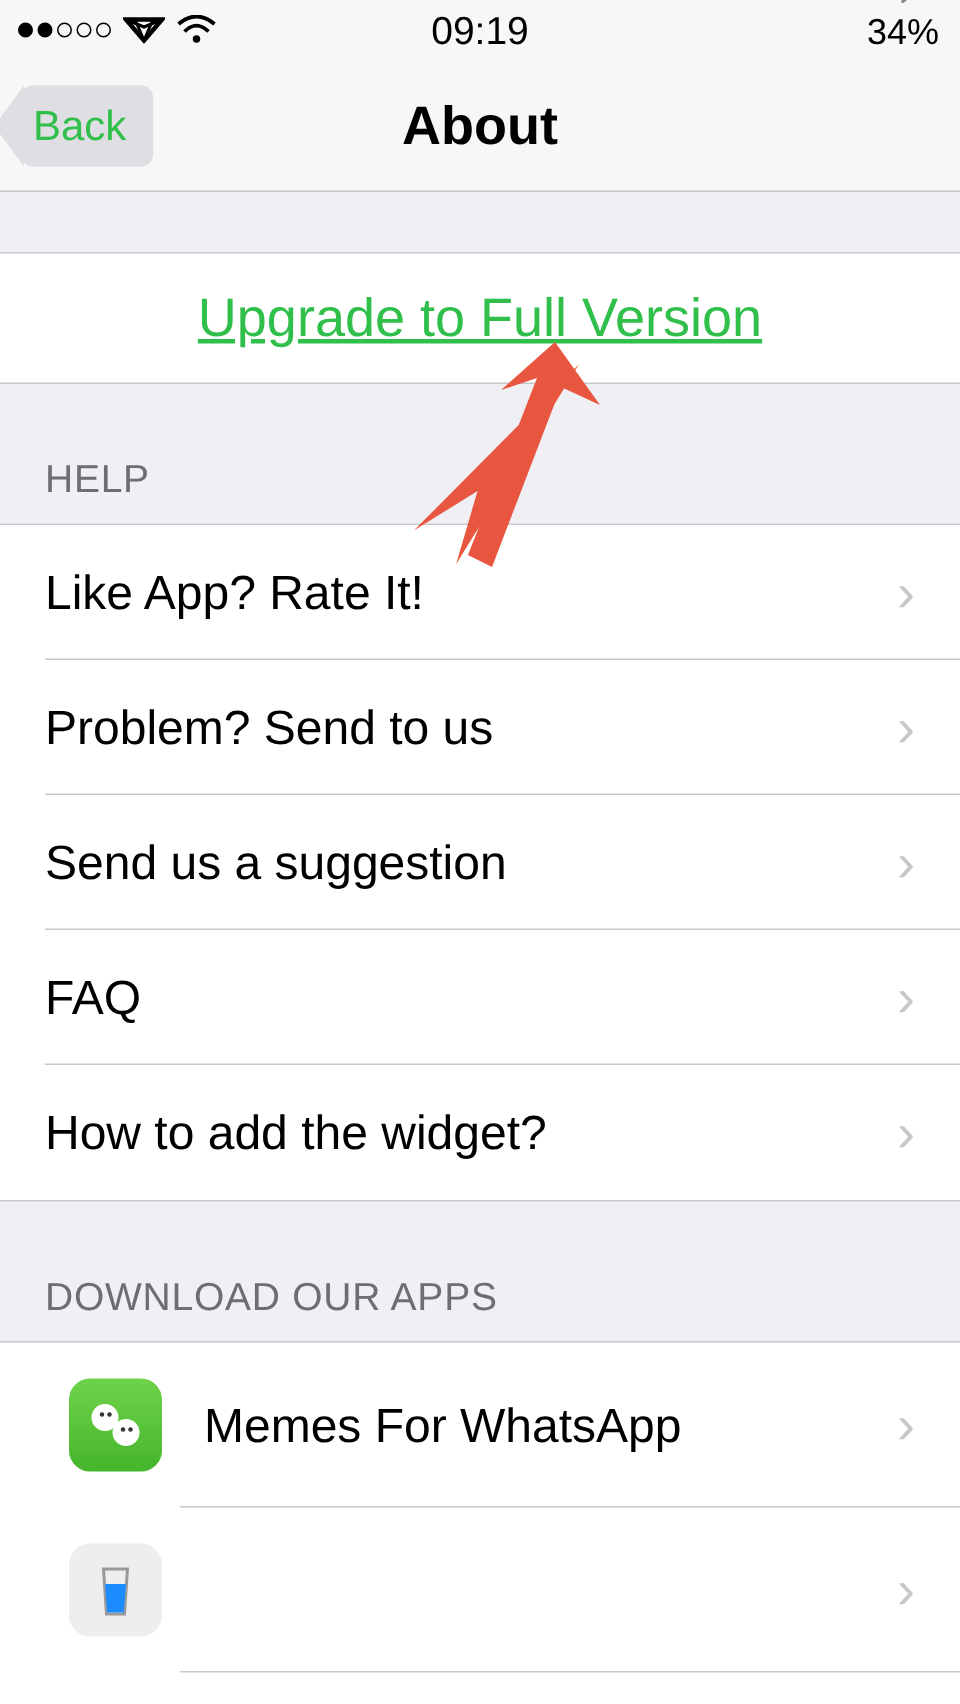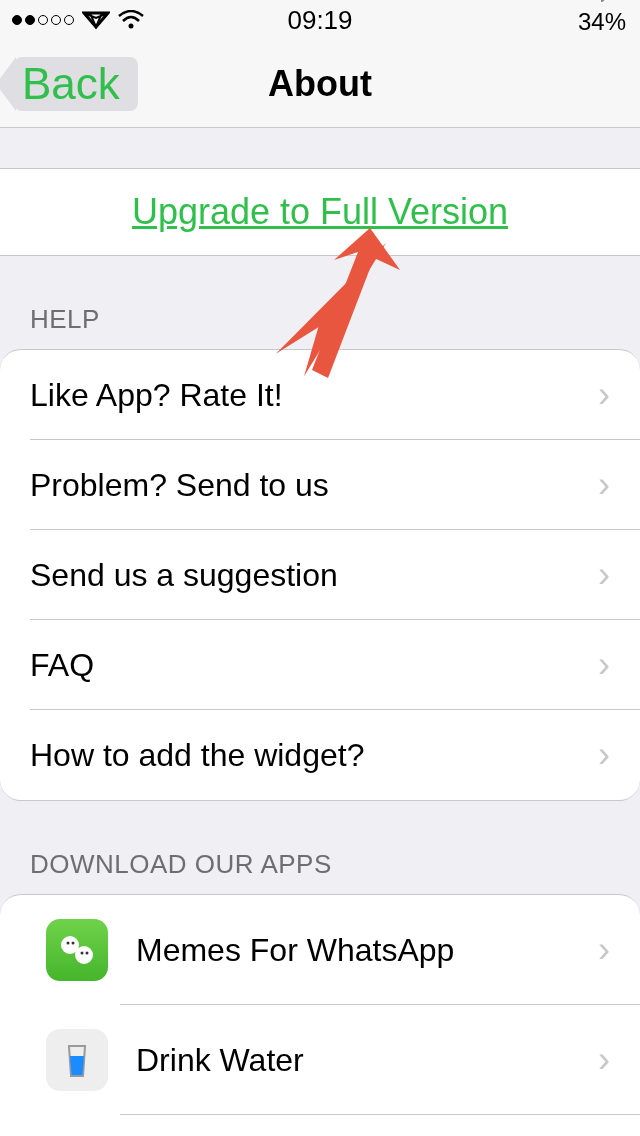--- a/index.html
+++ b/index.html
@@ -54,21 +54,21 @@
       position: absolute;
       left: -18px;
       top: 0;
       width: 0; height: 0;
       border-top: 27px solid transparent;
       border-bottom: 27px solid transparent;
       border-right: 20px solid #dedee3;
     }
     .back-btn span {
       color: #2fbf4a;
-      font-size: 44px;
+      font-size: 28px;
       font-weight: 400;
     }
     .nav-title {
       position: absolute;
       left: 50%;
       transform: translateX(-50%);
       font-size: 36px;
       font-weight: 700;
       text-align: center;
     }
@@ -91,21 +91,20 @@
       font-size: 26px;
       padding: 48px 30px 14px;
       text-transform: uppercase;
       letter-spacing: 0.5px;
       border-radius: 18px;
     }
     .list-group {
       background: #fff;
       border-top: 1px solid #c8c7cc;
       border-bottom: 1px solid #c8c7cc;
-      border-radius: 21px;
     }
     .list-item {
       display: flex;
       align-items: center;
       justify-content: space-between;
       padding: 24px 30px;
       min-height: 88px;
       position: relative;
     }
     .list-item:not(:last-child)::after {
@@ -244,21 +243,20 @@
       <span class="list-item-text">Memes For WhatsApp</span>
       <span class="chevron">›</span>
     </div>
     <div class="list-item">
       <div class="app-icon icon-water">
         <svg width="44" height="44" viewBox="0 0 44 44">
             <path d="M14 8 L30 8 L28 38 L16 38 Z" fill="none" stroke="#999" stroke-width="2"></path>
             <path d="M15 18 L29 18 L27.5 37 L16.5 37 Z" fill="#1a8cff"></path>
           </svg>
       </div>
-      <span class="list-item-text">Drink Water</span>
       <span class="chevron">›</span>
     </div>
     <div class="list-item">
       
       
       
     </div>
   </div>
 </div>
 

